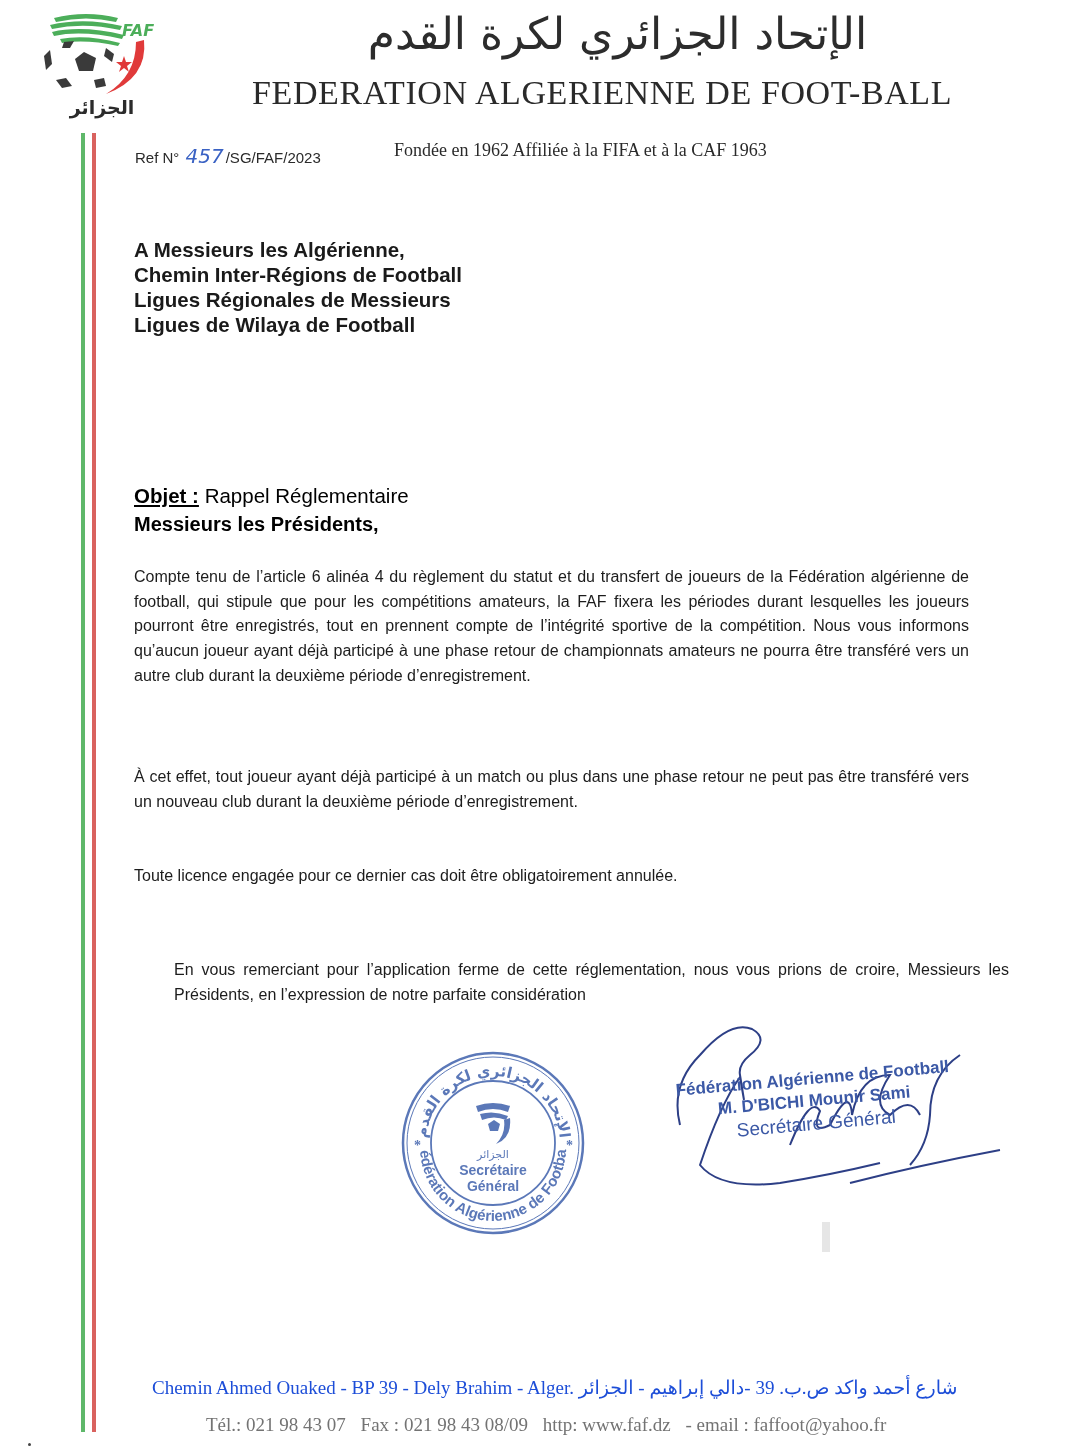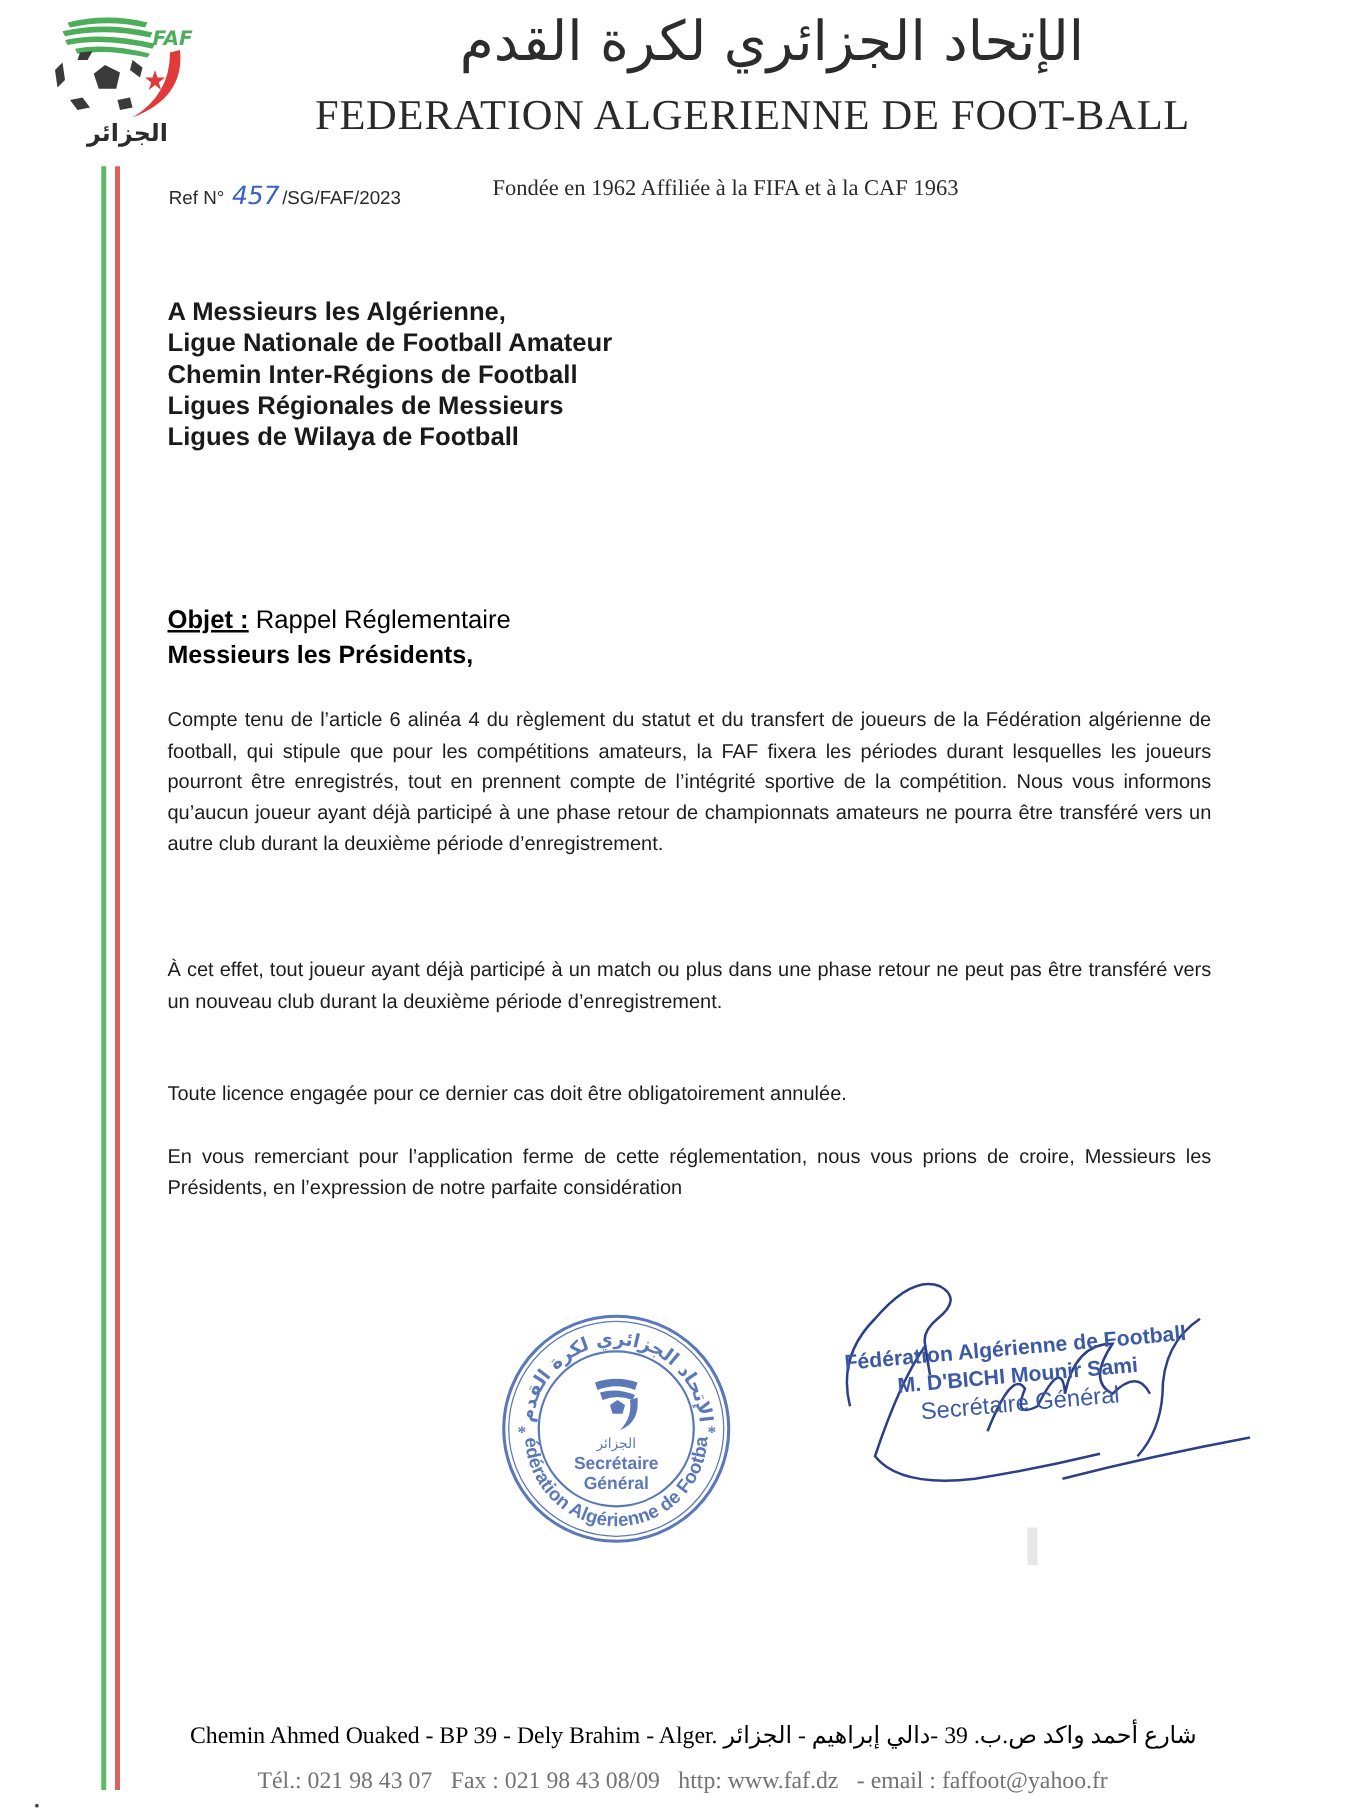--- a/index.html
+++ b/index.html
@@ -34,37 +34,37 @@
   .objet { left:134px; top:437px; font-family:Liberation Sans, sans-serif; font-size:20.5px; color:#000000; white-space:nowrap;margin-top:47px; }
   .objet .lbl { font-weight:bold; text-decoration:underline; }
 
   .salutation { left:134px; top:513px; font-family:"Liberation Sans", sans-serif; font-weight:bold; font-size:20px; color:#000000; white-space:nowrap; }
 
   .para { left:134px; width:835px; font-family:"Liberation Sans", sans-serif; font-size:16px; line-height:24.7px;
           text-align:justify; color:#1c1c1c; margin:0; }
   .p1 { top:565px; }
   .p2 { top:765px; }
   .p3 { top:864px; }
-  .p4 { top:914px; }
+  .p4 { top:958px;margin-left:40px; }
 
   
   .stamp { left:398px; top:1048px; width:190px; height:190px; }
 
   
   .sig-svg { left:660px; top:1015px; width:370px; height:180px; }
   .sig-text { left:662px; top:1082px; width:300px; text-align:center; font-family:"Liberation Sans", sans-serif;
               color:#3c59a6; transform:rotate(-5deg); transform-origin:left top; }
   .sig-text .l1 { font-weight:bold; font-size:17px; white-space:nowrap; }
   .sig-text .l2 { font-weight:bold; font-size:17px; white-space:nowrap; margin-top:2px; }
   .sig-text .l3 { font-size:19px; white-space:nowrap; margin-top:2px; }
 
   .ghost-mark { left:822px; top:1222px; width:8px; height:30px; background:#e6e6e6; }
 
   
-  .footer1 { left:152px; top:1376px; width:860px; font-family:"Liberation Serif", serif; font-size:19px; color:#000000; white-space:nowrap; }
+  .footer1 { left:152px; top:1376px; width:860px; font-family:"Liberation Serif", serif; font-size:19px; color:#1d4ed8; white-space:nowrap; }
   .footer2 { left:206px; top:1414px; width:760px; font-family:"Liberation Serif", serif; font-size:19px; color:#737373; white-space:nowrap; }
   .footer2 span { margin-right:10px; }
   .dot { left:28px; top:1443px; width:3px; height:3px; background:#444; border-radius:50%; }
 </style>
 </head>
 <body>
 
 <div class="stripe green"></div>
 <div class="stripe red"></div>
 
@@ -95,21 +95,20 @@
 <div class="abs title-fr">FEDERATION ALGERIENNE DE FOOT-BALL</div>
 
 <div class="abs ref">
   <span>Ref N°</span>
   <span class="hand">457</span><span>/SG/FAF/2023</span>
 </div>
 <div class="abs founded">Fondée en 1962 Affiliée à la FIFA et à la CAF 1963</div>
 
 <div class="abs recipients">
   <div>A Messieurs les Algérienne,</div>
-  <div>Ligue Nationale de Football Amateur</div>
   <div>Chemin Inter-Régions de Football</div>
   <div>Ligues Régionales de Messieurs</div>
   <div>Ligues de Wilaya de Football</div>
 </div>
 
 <div class="abs objet">
   <span class="lbl">Objet :</span>
   <span>Rappel Réglementaire</span>
 </div>
 

